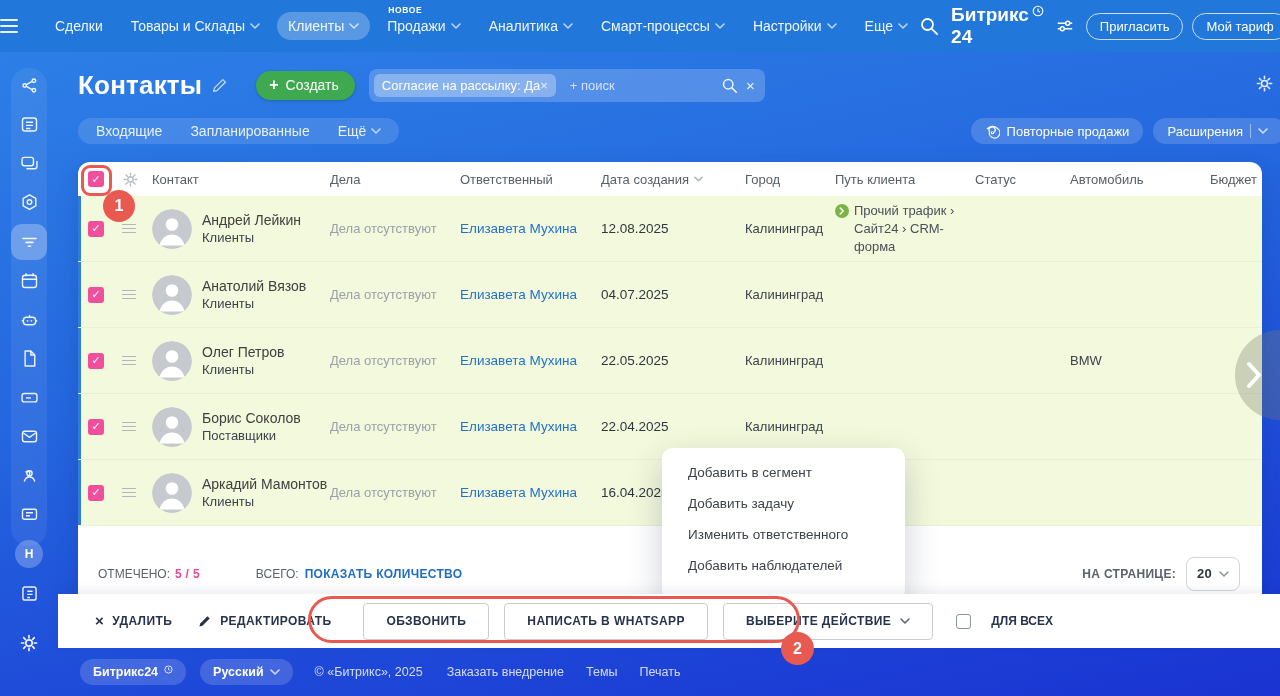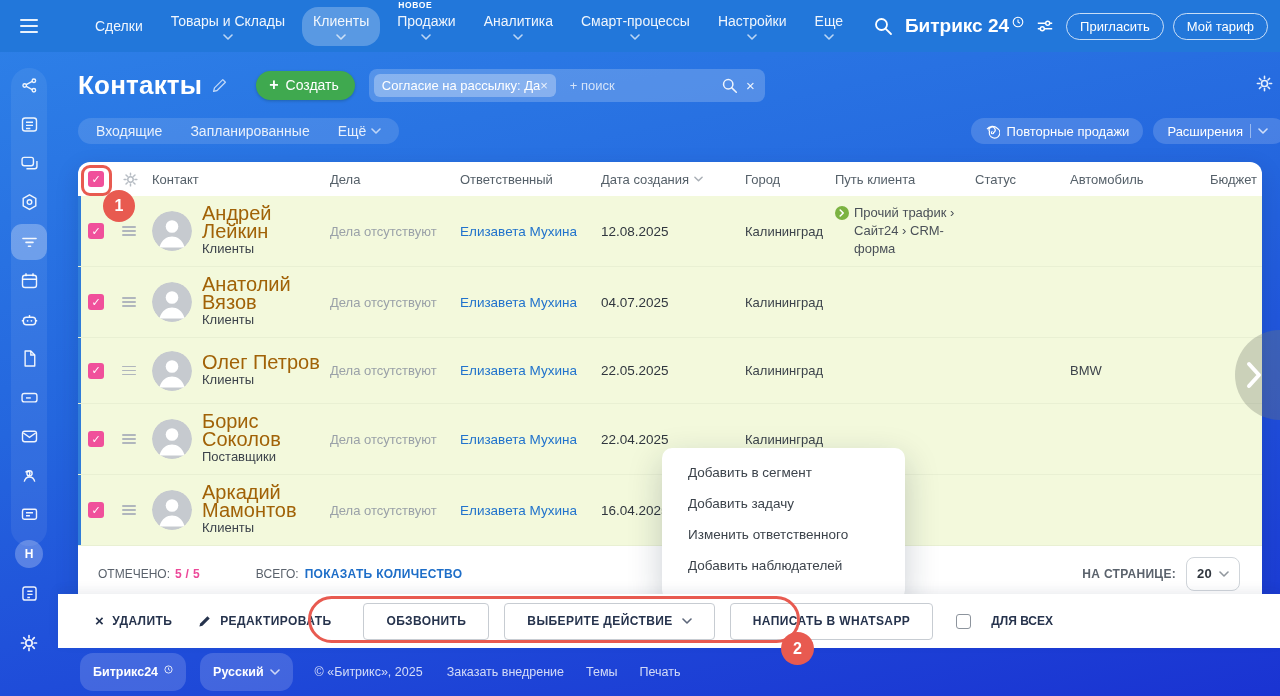--- a/index.html
+++ b/index.html
@@ -7,21 +7,21 @@
   #app{position:relative;width:1280px;height:696px;overflow:hidden;
        background:linear-gradient(168deg,#2e82e8 0%,#2466de 45%,#1f4cd9 72%,#1a33d2 100%);}
   svg{display:block;}
   
   .topbar{position:absolute;left:0;top:0;width:1280px;height:52px;background:#2277da;
           display:flex;align-items:center;}
   .burger{width:58px;display:flex;flex-direction:column;gap:4px;align-items:center;cursor:pointer;}
   .burger i{display:block;width:18px;height:2px;background:rgba(255,255,255,.9);border-radius:1px;}
   .nav{display:flex;align-items:center;gap:6px;margin-left:26px;}
   .nav-item{position:relative;display:flex;align-items:center;gap:5px;padding:6px 11px;border-radius:16px;
-            color:rgba(255,255,255,.93);font-size:14px;cursor:pointer;white-space:nowrap;flex-direction:column;}
+            color:rgba(255,255,255,.93);font-size:14px;cursor:pointer;white-space:nowrap;}
   .nav-item.active{background:rgba(255,255,255,.25);}
   .nav-badge{position:absolute;top:-7px;left:12px;font-size:8.5px;font-weight:bold;letter-spacing:.6px;
              color:#fff;text-transform:uppercase;}
   .chev{display:inline-flex;opacity:.75;}
   .top-right{margin-left:auto;display:flex;align-items:center;gap:12px;padding-right:12px;}
   .ico-btn{color:#fff;cursor:pointer;display:flex;}
   .logo{color:#fff;font-size:19px;font-weight:bold;display:flex;align-items:flex-start;gap:3px;cursor:pointer;}
   .logo .clock{margin-top:1px;color:#fff;}
   .pill-btn{border:1px solid rgba(255,255,255,.75);border-radius:15px;padding:5px 13px;color:#fff;
             font-size:13px;cursor:pointer;white-space:nowrap;}
@@ -69,21 +69,21 @@
   .cb{width:16px;height:16px;border-radius:3px;background:#f0509b;color:#fff;font-size:11px;font-weight:bold;
       display:flex;align-items:center;justify-content:center;cursor:pointer;}
   .thead-gear{color:#b6bcc3;cursor:pointer;}
   .rows-wrap{height:357px;overflow:hidden;}
   .trow{position:relative;align-items:center;min-height:66px;background:#f3f9dc;border-bottom:1px solid #e9f0d3;}
   .trow::before{content:"";position:absolute;left:0;top:0;bottom:0;width:3px;background:#2f7cd9;}
   .drag{display:flex;flex-direction:column;gap:2.5px;cursor:grab;width:14px;}
   .drag i{height:1.6px;background:#b0b6bd;border-radius:1px;}
   .contact-cell{display:flex;align-items:center;gap:10px;padding:8px 0;}
   .avatar{width:40px;height:40px;border-radius:50%;overflow:hidden;flex:0 0 40px;}
-  .c-name{color:#a16207;font-size:20px;line-height:18px;cursor:pointer;}
+  .c-name{color:#404040;font-size:14px;line-height:18px;cursor:pointer;}
   .c-cat{color:#3c434b;font-size:13px;line-height:18px;}
   .cell{font-size:13px;color:#3c434b;padding-right:8px;}
   .cell.muted{color:#9aa1a8;}
   .cell.link{color:#2173cc;font-size:13.5px;cursor:pointer;}
   .cell.date{color:#30363e;font-size:13.5px;}
   .path-cell{display:flex;gap:5px;align-items:flex-start;line-height:18px;font-size:13px;color:#4a5058;padding-right:14px;}
   .path-dot{flex:0 0 14px;margin-top:2px;}
   
   .summary{height:41px;display:flex;align-items:center;padding:0 22px 0 20px;font-size:12px;color:#5a626c;}
   .summary b{color:#ec4899;margin-left:5px;letter-spacing:.3px;}
@@ -106,21 +106,21 @@
   .ab-del{margin-right:26px;}
   .ab-edit{margin-right:32px;}
   .ab-btn{height:37px;border:1px solid #c7ccd2;border-radius:4px;background:#fff;display:flex;align-items:center;
           justify-content:center;gap:9px;padding:0 22px;font-size:12px;font-weight:bold;letter-spacing:.4px;
           color:#26334d;cursor:pointer;margin-right:15px;white-space:nowrap;}
   .ab-btn .chev{color:#26334d;}
   .forall{display:flex;align-items:center;gap:20px;margin-left:8px;font-size:12px;font-weight:bold;color:#26334d;cursor:pointer;}
   .forall .box{width:15px;height:15px;border:1.5px solid #8d949d;border-radius:3px;background:#fff;}
   
   .footer{position:absolute;left:58px;top:648px;right:0;height:48px;display:flex;align-items:center;padding-left:22px;gap:14px;}
-  .f-pill{background:rgba(255,255,255,.16);border-radius:13px;height:38px;display:flex;align-items:center;gap:6px;
+  .f-pill{background:rgba(255,255,255,.16);border-radius:13px;height:26px;display:flex;align-items:center;gap:6px;
           padding:0 13px;color:#fff;font-size:12.5px;font-weight:bold;cursor:pointer;white-space:nowrap;}
   .f-pill .clock{margin-top:-6px;}
   .f-link{color:rgba(255,255,255,.8);font-size:12.5px;cursor:pointer;white-space:nowrap;}
   .f-copy{color:rgba(255,255,255,.8);font-size:12.5px;margin-left:8px;white-space:nowrap;}
   
   .edge-arrow{position:absolute;right:-45px;top:330px;width:90px;height:90px;border-radius:50%;
               background:rgba(118,124,112,.32);z-index:15;display:flex;align-items:center;justify-content:center;
               padding-right:52px;cursor:pointer;}
   .edge-arrow svg{color:#fff;}
   
@@ -756,31 +756,31 @@
       <span>РЕДАКТИРОВАТЬ</span>
     </div>
     <div style="display:flex;">
 
         <div class="ab-btn">
           <span>ОБЗВОНИТЬ</span>
 
         </div>
 
         <div class="ab-btn">
+          <span>НАПИСАТЬ В WHATSAPP</span>
+
+        </div>
+
+        <div class="ab-btn">
           <span>ВЫБЕРИТЕ ДЕЙСТВИЕ</span>
           <span class="chev">
             <svg width="10" height="6" viewBox="0 0 10 6">
               <use href="#g-chev"></use>
             </svg>
           </span>
-        </div>
-
-        <div class="ab-btn">
-          <span>НАПИСАТЬ В WHATSAPP</span>
-
         </div>
       </div>
     <div class="forall">
       <span class="box"></span>
       <span>ДЛЯ ВСЕХ</span>
     </div>
   </div>
 
   <div class="footer">
     <div class="f-pill">

